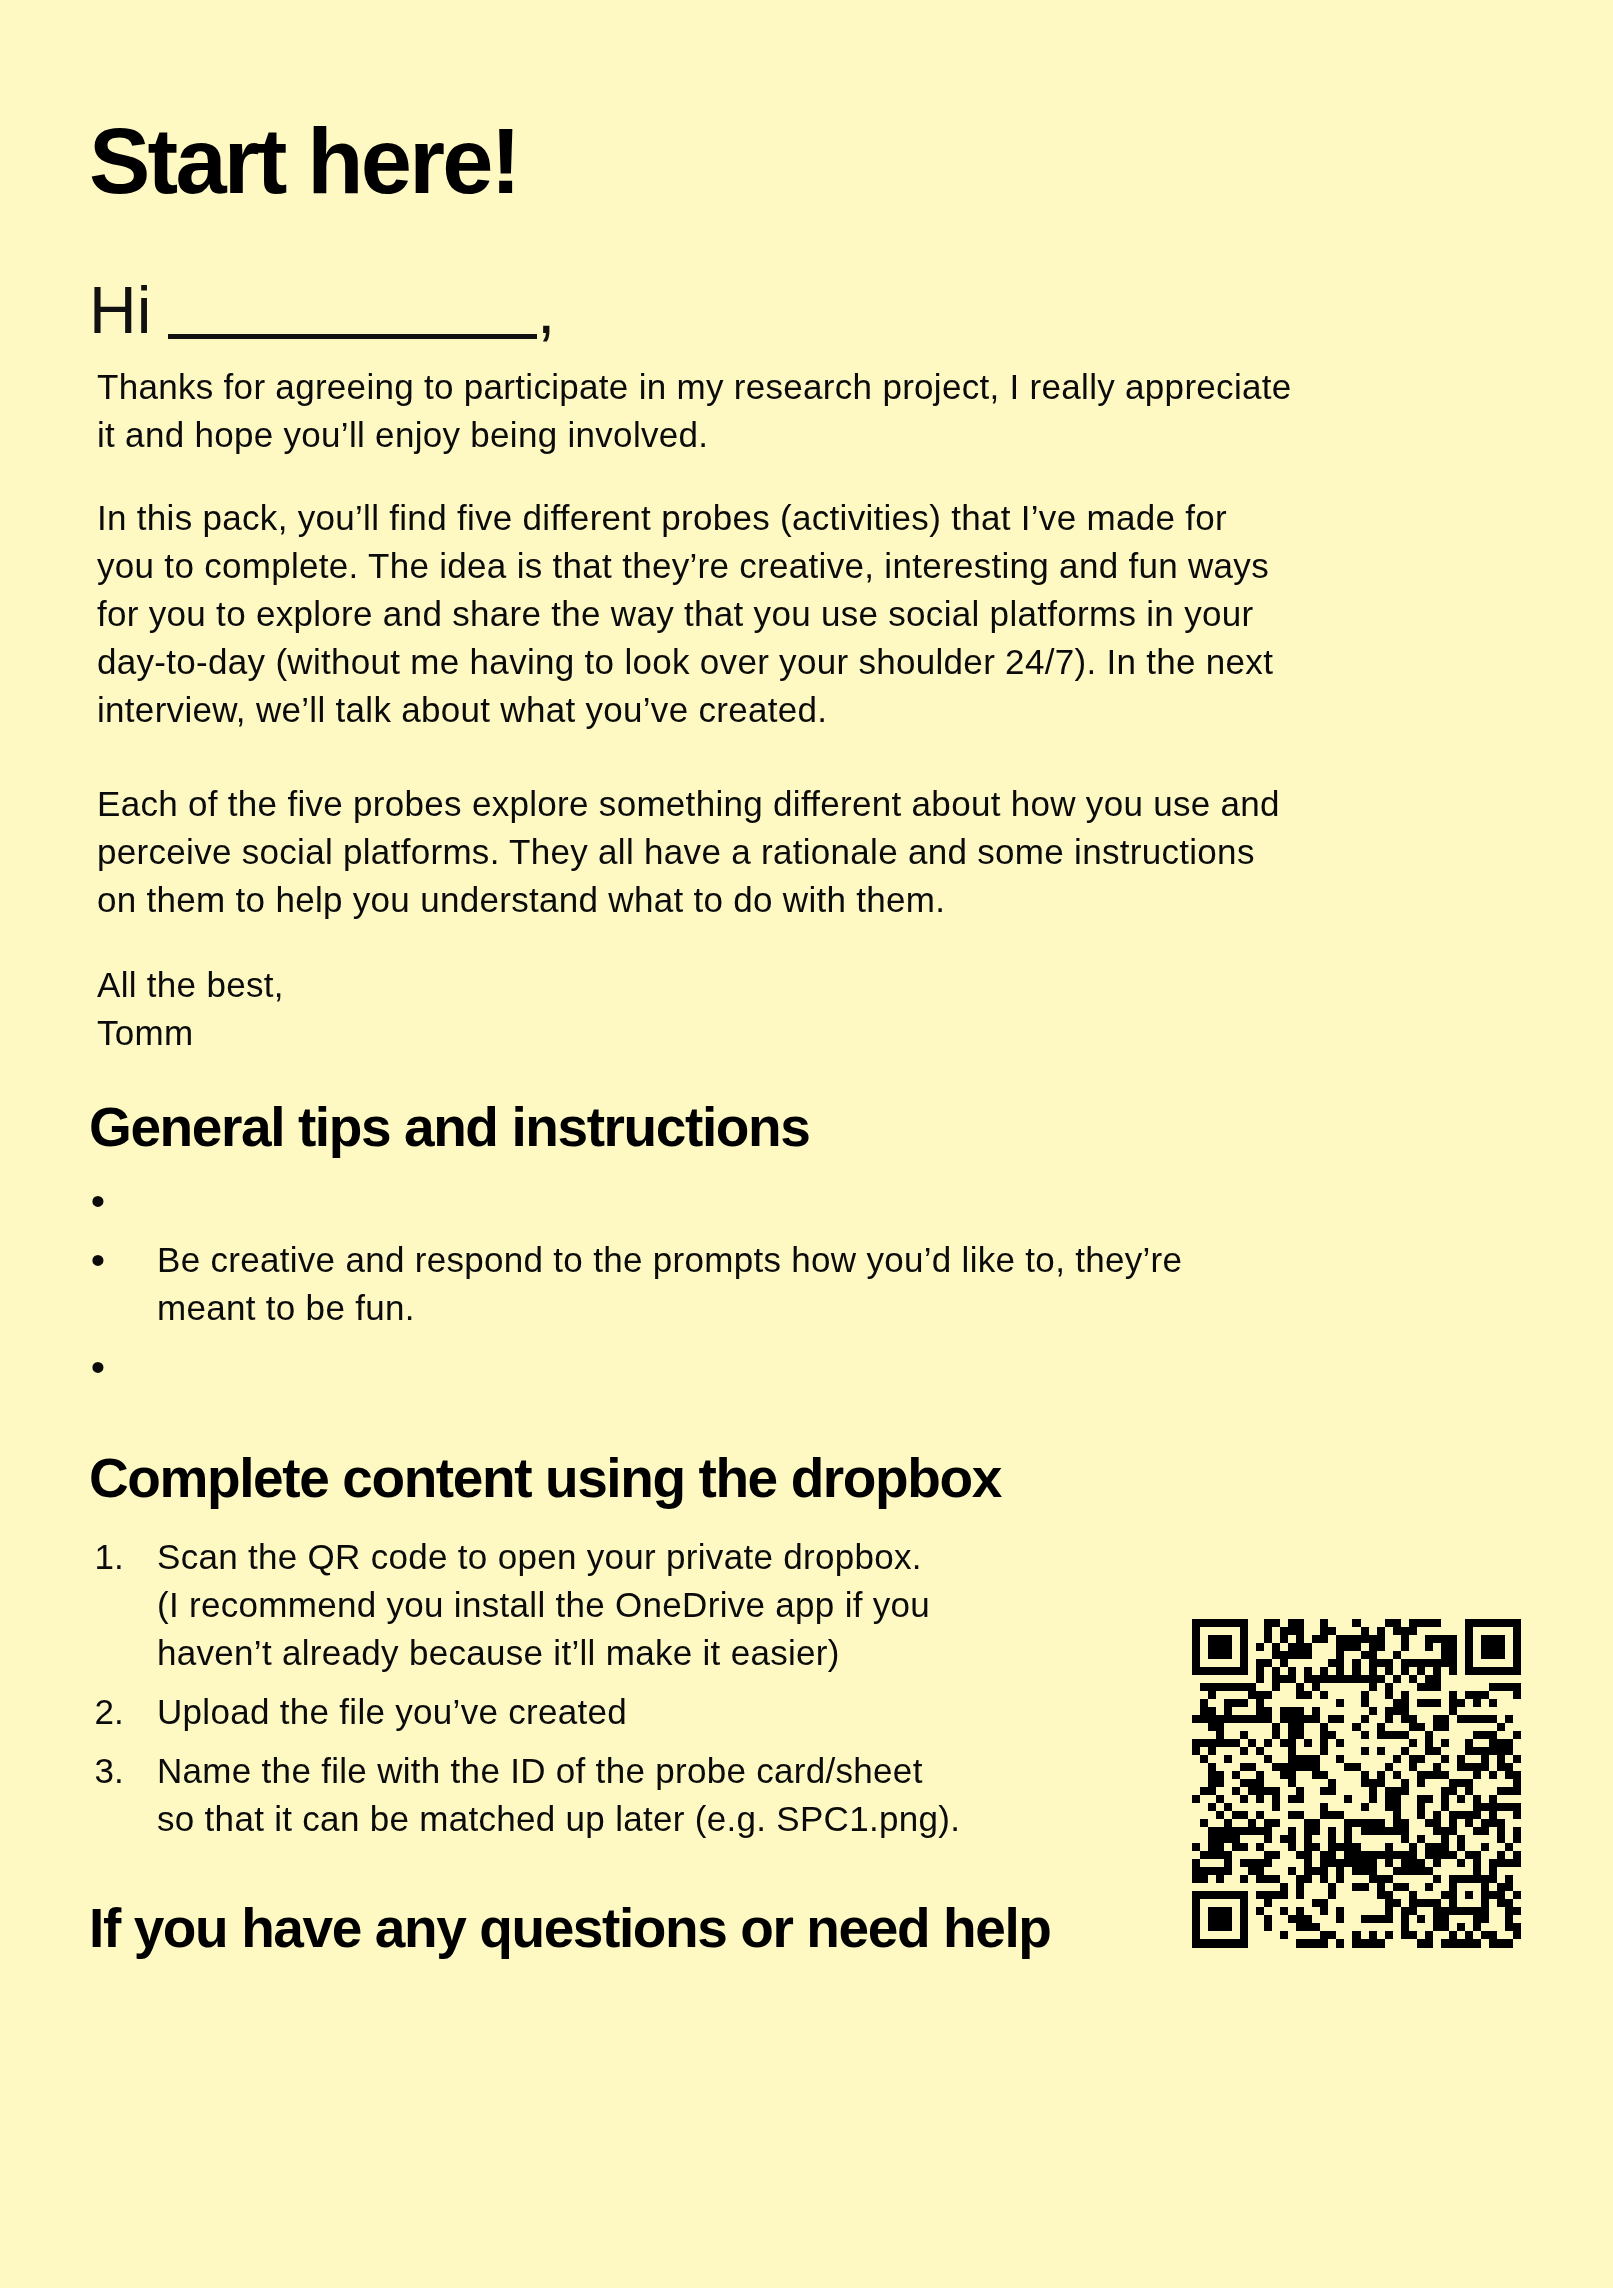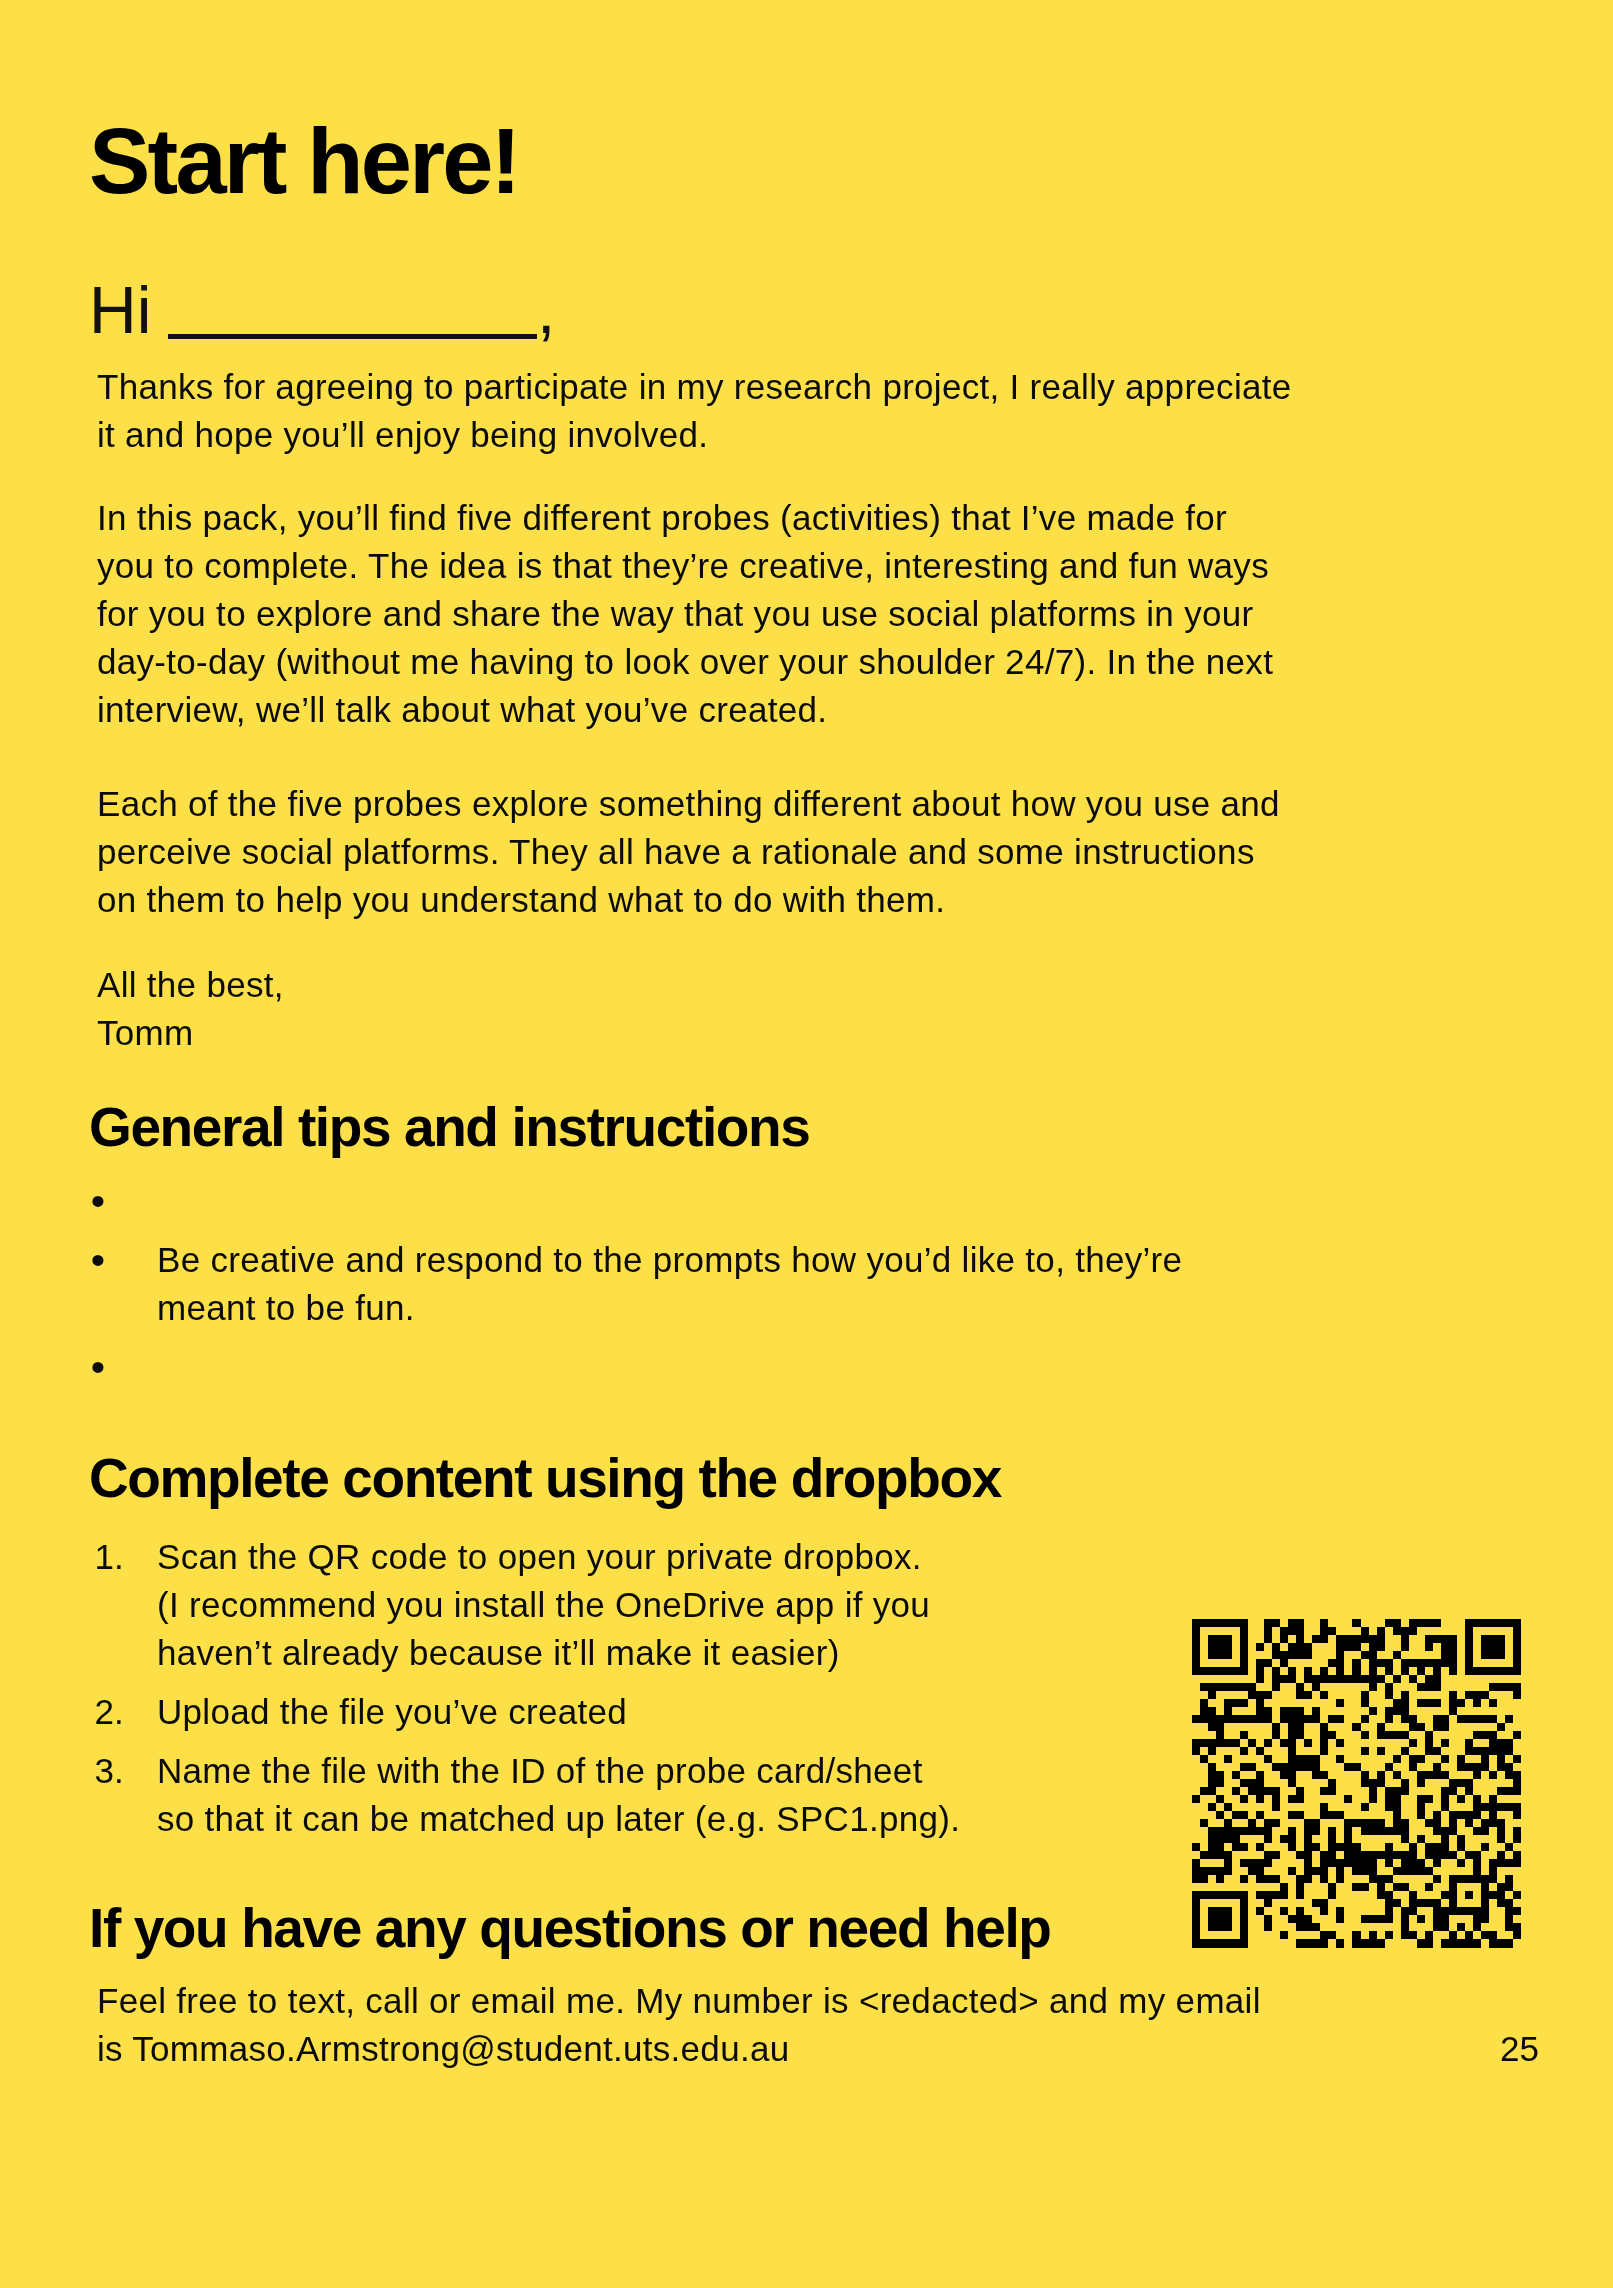--- a/index.html
+++ b/index.html
@@ -1,19 +1,19 @@
 <!DOCTYPE html>
 <html style="font-size:14.8px"><head>
 <meta charset="utf-8">
 <style>
   html,body{margin:0;padding:0;background:#9a9a9a;}
   .page{
     position:relative;
     width:1613px;height:2289px;
-    background:#fde047;
+    background:#fef9c3;
     box-sizing:border-box;
     padding:0 74px 0 89px;
     font-family:"Liberation Sans","DejaVu Sans",sans-serif;
     color:#0b0b0b;
     overflow:hidden;
   }
   .title{
     font-size:92px;line-height:111px;font-weight:900;
     letter-spacing:-2.8px;color:#000;
     margin:106px 0 0 0;
@@ -122,25 +122,20 @@
       <span class="li-text">Upload the file you’ve created</span>
     </div>
     <div class="list-row">
       <span class="marker">3.</span>
       <span class="li-text">Name the file with the ID of the probe card/sheet
 so that it can be matched up later (e.g. SPC1.png).</span>
     </div>
   </div>
 
   <h2 class="h2 help">If you have any questions or need help</h2>
-  <div class="footer">
-    <p class="para">Feel free to text, call or email me. My number is &lt;redacted&gt; and my email
-is Tommaso.Armstrong@student.uts.edu.au</p>
-    <span class="page-number">25</span>
-  </div>
 
   <svg class="qr" viewBox="0 0 41 41" shape-rendering="crispEdges" xmlns="http://www.w3.org/2000/svg">
       <g fill="#000000">
         <rect x="0" y="0" width="1" height="1"></rect>
         <rect x="1" y="0" width="1" height="1"></rect>
         <rect x="2" y="0" width="1" height="1"></rect>
         <rect x="3" y="0" width="1" height="1"></rect>
         <rect x="4" y="0" width="1" height="1"></rect>
         <rect x="5" y="0" width="1" height="1"></rect>
         <rect x="6" y="0" width="1" height="1"></rect>

